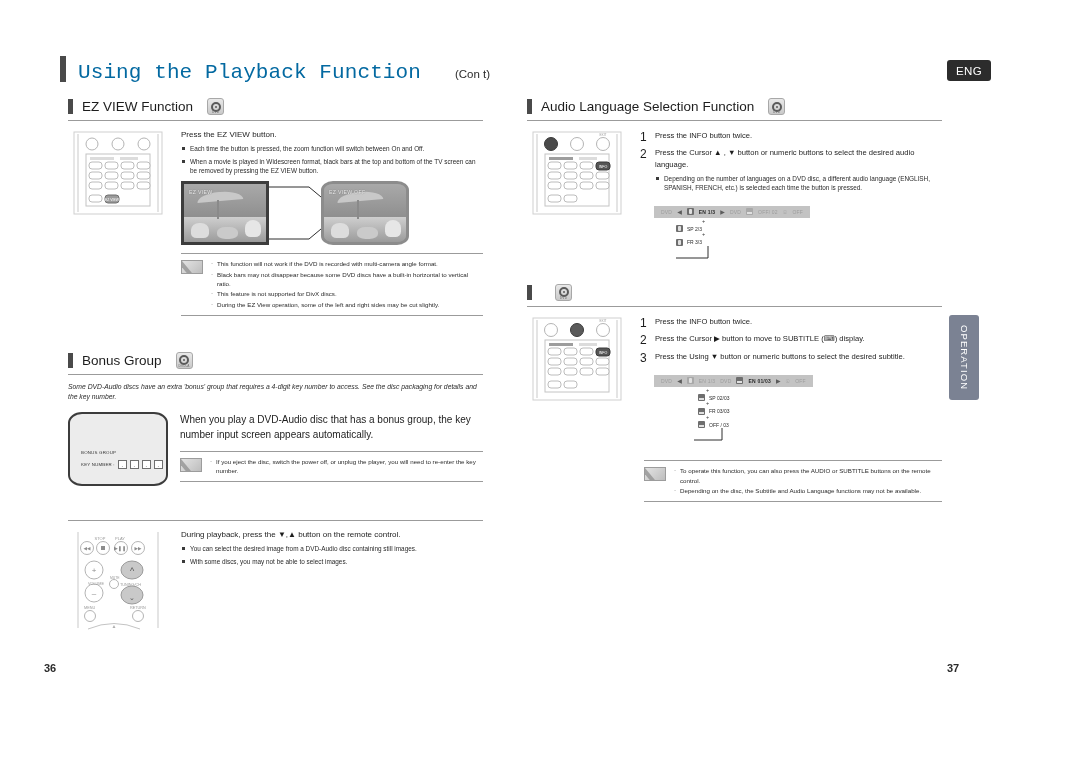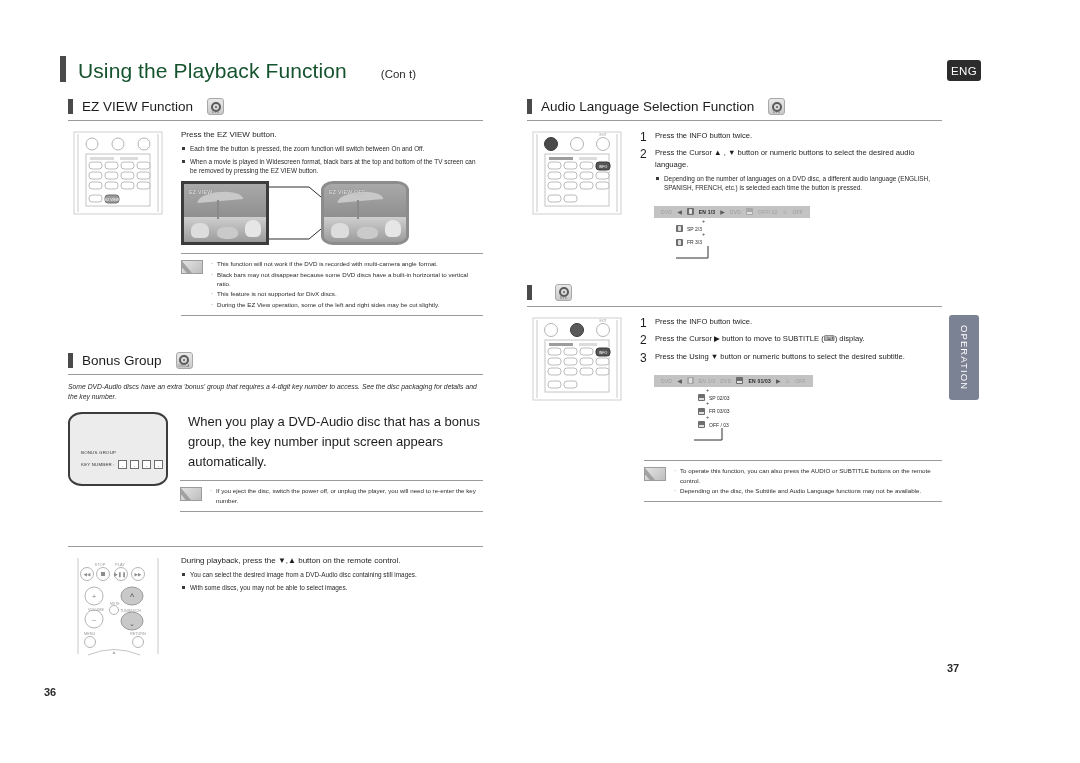--- a/index.html
+++ b/index.html
@@ -8,26 +8,26 @@
     background: #ffffff;
     font-family: "Liberation Sans", sans-serif;
     color: #1a1a1a;
     overflow: hidden;
   }
   .page { position: relative; width: 1080px; height: 763px; }
 
   
   .title-row { position: absolute; left: 60px; top: 52px; display: flex; align-items: baseline; }
   .title-bar { width: 6px; height: 26px; background: #4a4a4a; margin-right: 12px; position: relative; top: 4px; }
-  .title-text { font-size: 21px; font-weight: 400; letter-spacing: .1px; color: #14532d; }
+  .title-text { font-size: 21px; font-weight: 400; letter-spacing: .1px; color: #0369a1; font-family: Liberation Mono, monospace; }
   .title-cont { font-size: 11.5px; color: #2b2b2b; margin-left: 34px; }
 
   .eng-badge {
     position: absolute; left: 947px; top: 60px;
-    width: 34px; height: 21px; background: #2c2c2c; color: #fff;
+    width: 44px; height: 21px; background: #2c2c2c; color: #fff;
     border-radius: 3px; font-size: 11.5px; letter-spacing: .4px;
     display: flex; align-items: center; justify-content: center;
   }
 
   
   .op-tab {
     position: absolute; left: 949px; top: 315px;
     width: 30px; height: 85px; background: #7b8293;
     border-radius: 3px;
     display: flex; align-items: center; justify-content: center;
@@ -160,21 +160,21 @@
     width: 100px; height: 74px; border: 2px solid #3c3c3c;
     border-radius: 14px/11px; background: #ececec; position: relative;
     flex: 0 0 100px;
   }
   .bonus-tv .bg-lbl { position: absolute; left: 11px; top: 36px; font-size: 4.4px; color: #333; letter-spacing: .2px; }
   .bonus-tv .kn-row { position: absolute; left: 11px; top: 46px; display: flex; align-items: center; gap: 3px; }
   .bonus-tv .kn-lbl { font-size: 4.4px; color: #333; letter-spacing: .2px; }
   .bonus-tv .kn-box { width: 9px; height: 9px; border: 1px solid #6f6f6f; background: #fff;
     font-size: 4px; color: #777; display: flex; align-items: flex-end; justify-content: center; }
   .bonus-text { flex: 1; }
-  .bonus-text p { font-size: 13px; line-height: 1.55; color: #1d1d1d; margin-left: 8px; }
+  .bonus-text p { font-size: 10px; line-height: 1.55; color: #1d1d1d; }
 
   
   .osd-wrap { margin-top: 7px; margin-left: 14px; position: relative; }
   .osd-bar {
     display: inline-flex; align-items: center; gap: 5px;
     background: #c3c3c3; padding: 2px 7px; height: 12px;
   }
   .osd-bar .dim { color: #9d9d9d; font-size: 5px; letter-spacing: .2px; }
   .osd-bar .hot { color: #2a2a2a; font-size: 5px; font-weight: bold; letter-spacing: .2px; }
   .mini-ico {
@@ -585,16 +585,16 @@
             <ul class="note-list">
               <li>To operate this function, you can also press the AUDIO or SUBTITLE buttons on the remote control.</li>
               <li>Depending on the disc, the Subtitle and Audio Language functions may not be available.</li>
             </ul>
           </div>
         </div>
       </div>
     </div>
   </div>
 
-  <div class="page-num" style="left:44px;  top:662px;margin-top:24px;">36</div>
+  <div class="page-num" style="left:44px;  top:662px;">36</div>
   <div class="page-num" style="left:947px; top:662px;text-align:right;">37</div>
 
 </div>
 
 </body></html>

